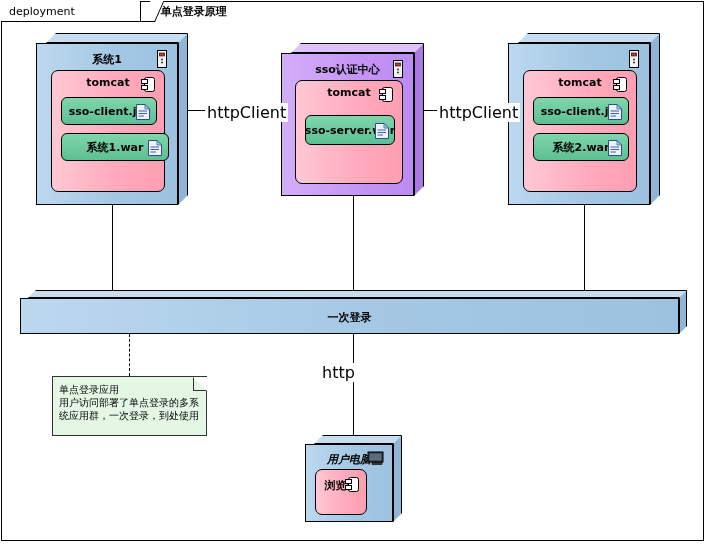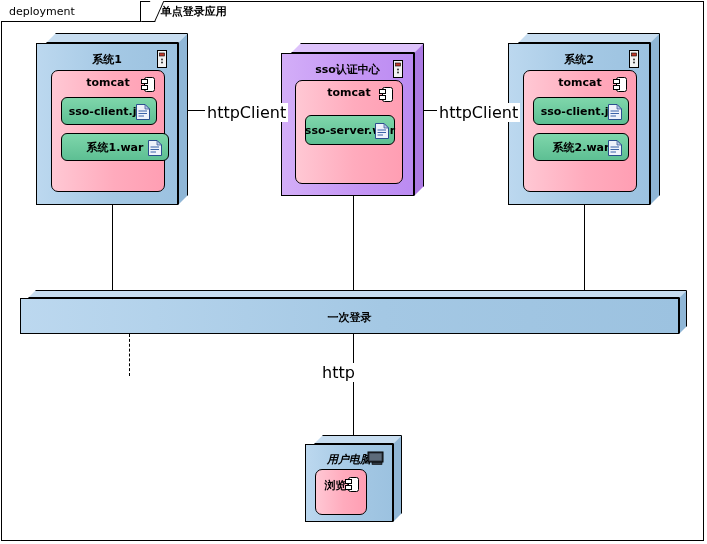--- a/index.html
+++ b/index.html
@@ -72,21 +72,21 @@
 </style>
 </head>
 <body>
 
 <div id="canvas">
 
   <div class="frame"></div>
   <div class="frame-tab" style="width:140px;">
     <span>deployment</span>
     <span style="width:5px;"></span>
-    <span class="bold">单点登录应用</span>
+    <span class="bold">单点登录原理</span>
   </div>
   <div class="tab-slant" style="left:141px;"></div>
 
   <div class="line vline" style="left:112px;top:203px;height:93px;"></div>
 
   <div class="line vline" style="left:353px;top:196px;height:100px;"></div>
 
   <div class="line vline" style="left:584px;top:203px;height:93px;"></div>
 
   <div class="line hline" style="left:188px;top:110px;width:94px;"></div>
@@ -198,21 +198,20 @@
       </div>
     </div>
   </div>
 
   <div class="node" style="left:508px;top:33px;width:152px;height:172px;">
     <div class="top blue-top" style="left:10px;top:0;width:142px;height:10px;
          clip-path:polygon(0 100%,10px 0,100% 0,calc(100% - 10px) 100%);"></div>
     <div class="side blue-side" style="right:0;top:0;width:10px;height:172px;
          clip-path:polygon(0 10px,100% 0,100% calc(100% - 10px),0 100%);"></div>
     <div class="face blue-face" style="width:142px;height:162px;">
-      <div class="title" style="top:8px;">系统2</div>
       <span class="icon dev-icon" style="right:10px;top:6px;">
         <svg width="10" height="18" viewBox="0 0 10 18">
           <rect x="0.5" y="0.5" width="9" height="17" fill="#f2f2f2" stroke="#000"></rect>
           <rect x="2.5" y="3" width="5" height="3" fill="#c0392b" stroke="#000" stroke-width="0.6"></rect>
           <circle cx="5" cy="9.5" r="1" fill="#333"></circle>
           <circle cx="5" cy="12.5" r="1" fill="#333"></circle>
         </svg>
       </span>
 
       <div class="component" style="left:14px;top:26px;width:114px;height:122px;">
@@ -263,20 +262,30 @@
   <div class="node" style="left:20px;top:290px;width:667px;height:44px;">
     <div class="top blue-top" style="left:8px;top:0;width:659px;height:8px;
          clip-path:polygon(0 100%,8px 0,100% 0,calc(100% - 8px) 100%);"></div>
     <div class="side blue-side" style="right:0;top:0;width:8px;height:44px;
          clip-path:polygon(0 8px,100% 0,100% calc(100% - 8px),0 100%);"></div>
     <div class="face blue-face" style="width:659px;height:36px;">
       <div class="title" style="top:11px;">一次登录</div>
     </div>
   </div>
 
+  <div class="note" style="left:52px;top:376px;width:155px;height:60px;">
+    <div class="note-fold"></div>
+    <div class="note-corner"></div>
+    <div class="note-edge"></div>
+    <div class="note-body" style="padding-top:6px;">
+      <div class="note-line">单点登录应用</div>
+      <div class="note-line">用户访问部署了单点登录的多系</div>
+      <div class="note-line">统应用群，一次登录，到处使用</div>
+    </div>
+  </div>
 
   <div class="node" style="left:305px;top:435px;width:97px;height:87px;">
     <div class="top blue-top" style="left:9px;top:0;width:88px;height:9px;
          clip-path:polygon(0 100%,9px 0,100% 0,calc(100% - 9px) 100%);"></div>
     <div class="side blue-side" style="right:0;top:0;width:9px;height:87px;
          clip-path:polygon(0 9px,100% 0,100% calc(100% - 9px),0 100%);"></div>
     <div class="face blue-face" style="width:88px;height:78px;">
       <div class="title" style="top:7px;padding-right:16px;font-style:italic;">用户电脑</div>
       <span class="icon mon-icon" style="right:7px;top:6px;">
         <svg width="18" height="15" viewBox="0 0 18 15">

